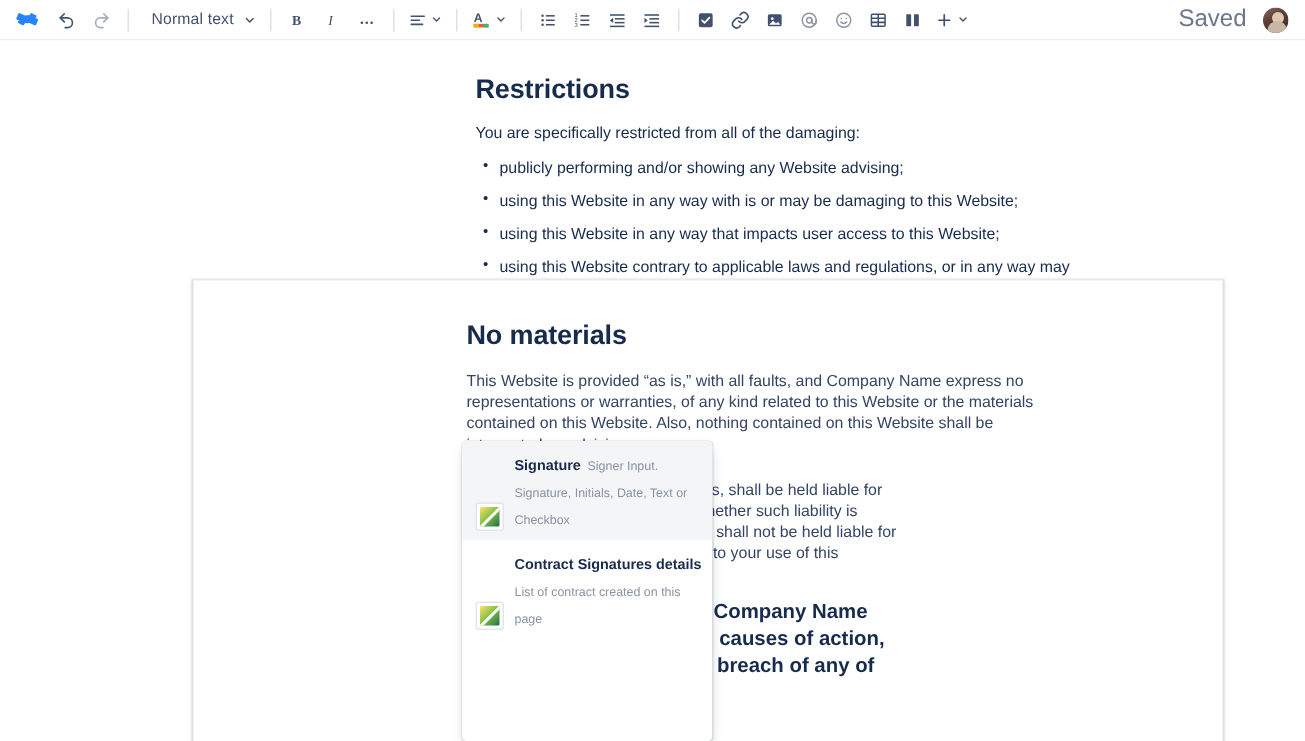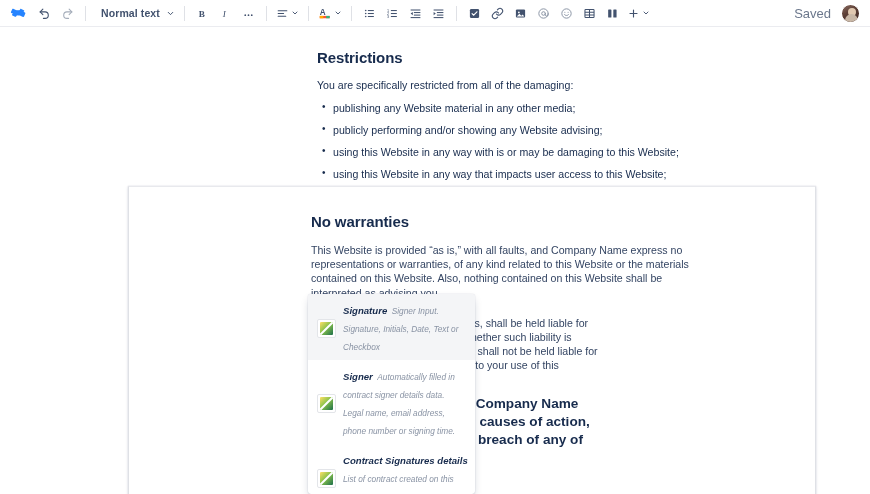--- a/index.html
+++ b/index.html
@@ -31,27 +31,26 @@
     border-radius: 3px; cursor: pointer;
     color: #42526E;
     padding: 0 2px;
     margin: 0 1px;
   }
   .tb-btn svg { display: block; }
   .tb-text {
     font-size: 10.5px; color: #42526E;
     padding: 0 4px 0 6px; white-space: nowrap;
     letter-spacing: .1px;
-    font-weight: bold;
   }
   .caret { margin-left: 2px; }
   .logo { margin: 0 6px 0 2px; display:flex; align-items:center; }
   .spacer { flex: 1 1 auto; }
   .saved {
-    font-size: 13px; color: #6B778C; margin-right: 10px;
+    font-size: 16px; color: #6B778C; margin-right: 10px;
     white-space: nowrap;
   }
   .avatar {
     width: 19px; height: 19px; border-radius: 50%;
     background: linear-gradient(150deg,#8d6e63 0%,#5d4037 40%,#3e2723 100%);
     position: relative; overflow: hidden;
     border: 1px solid #fff;
     margin-right: 2px;
     cursor: pointer;
   }
@@ -70,21 +69,21 @@
   .doc {
     position: absolute; top: 27px; left: 0;
     width: 870px; height: 467px;
     background: #ffffff;
   }
   .content {
     position: absolute;
     left: 317px; top: 22px; width: 400px;
   }
   h2.sec {
-    font-size: 15px; font-weight: 600;
+    font-size: 18px; font-weight: 600;
     color: #172B4D; margin: 0 0 12px 0;
     letter-spacing: -.1px;
   }
   p.para {
     font-size: 10.6px; line-height: 14.2px;
     color: #172B4D; margin: 0 0 9px 0;
   }
   ul.bullets { margin: 0; padding-left: 16px; list-style: none; }
   ul.bullets li {
     font-size: 10.6px; line-height: 14.3px;
@@ -127,23 +126,23 @@
     position: absolute;
     left: 308px; top: 267px;
     width: 167px; height: 200px;
     background: #ffffff;
     border-radius: 3px;
     box-shadow: 0 4px 8px -2px rgba(9,30,66,0.25), 0 0 1px rgba(9,30,66,0.31);
     overflow: hidden;
     z-index: 30;
   }
   .dd-item {
-    display: flex; align-items: center;
+    display: flex; align-items: flex-end;
     padding: 6px 9px 6px 9px;
-    cursor: pointer; position: relative; font-style: italic;
+    cursor: pointer; position: relative;
   }
   .dd-item.selected { background: #F4F5F7; }
   .dd-ico {
     width: 19px; height: 19px; flex: 0 0 19px;
     margin-right: 7px; margin-top: 2px;
     border-radius: 2px;
     background: #ffffff;
     border: 1px solid #E3E5E9;
     display: flex; align-items: center; justify-content: center;
     overflow: hidden;
@@ -358,31 +357,30 @@
   <div class="saved">Saved</div>
   <div class="avatar"></div>
 </div>
 
 <div class="doc">
 
   <div class="content">
     <h2 class="sec">Restrictions</h2>
     <p class="para">You are specifically restricted from all of the damaging:</p>
     <ul class="bullets">
-      <li>publishing any Website material in any other media;</li>
       <li>publicly performing and/or showing any Website advising;</li>
       <li>using this Website in any way with is or may be damaging to this Website;</li>
       <li>using this Website in any way that impacts user access to this Website;</li>
       <li>using this Website contrary to applicable laws and regulations, or in any way may cause harm to the</li>
     </ul>
   </div>
 
   <div class="card">
     <div class="card-inner">
-      <h2 class="sec">No warranties</h2>
+      <h2 class="sec">No materials</h2>
       <p class="para dim">This Website is provided “as is,” with all faults, and Company Name express no representations or warranties, of any kind related to this Website or the materials contained on this Website. Also, nothing contained on this Website shall be interpreted as advising you.</p>
 
       <div style="margin-top:16px">
         <p class="para dim" style="margin-bottom:0">its officers, directors and employees, shall be held liable for</p>
         <p class="para dim" style="margin-bottom:0">ed with your use of this Website whether such liability is</p>
         <p class="para dim" style="margin-bottom:0">s officers, directors and employees shall not be held liable for</p>
         <p class="para dim" style="margin-bottom:0">arising out of or in any way related to your use of this</p>
       </div>
 
       <div>
@@ -400,29 +398,20 @@
     <div class="dd-item selected">
       <span class="dd-ico">
           <span class="grad-ico"></span>
         </span>
       <span class="dd-txt">
         <span class="dd-title">Signature</span>
         <span class="dd-desc">Signer Input. Signature, Initials, Date, Text or Checkbox</span>
       </span>
     </div>
 
-    <div class="dd-item">
-      <span class="dd-ico">
-          <span class="grad-ico"></span>
-        </span>
-      <span class="dd-txt">
-        <span class="dd-title">Signer</span>
-        <span class="dd-desc">Automatically filled in contract signer details data. Legal name, email address, phone number or signing time.</span>
-      </span>
-    </div>
 
     <div class="dd-item">
       <span class="dd-ico">
           <span class="grad-ico"></span>
         </span>
       <span class="dd-txt">
         <span class="dd-title">Contract Signatures details</span>
         <span class="dd-desc">List of contract created on this page</span>
       </span>
     </div>

